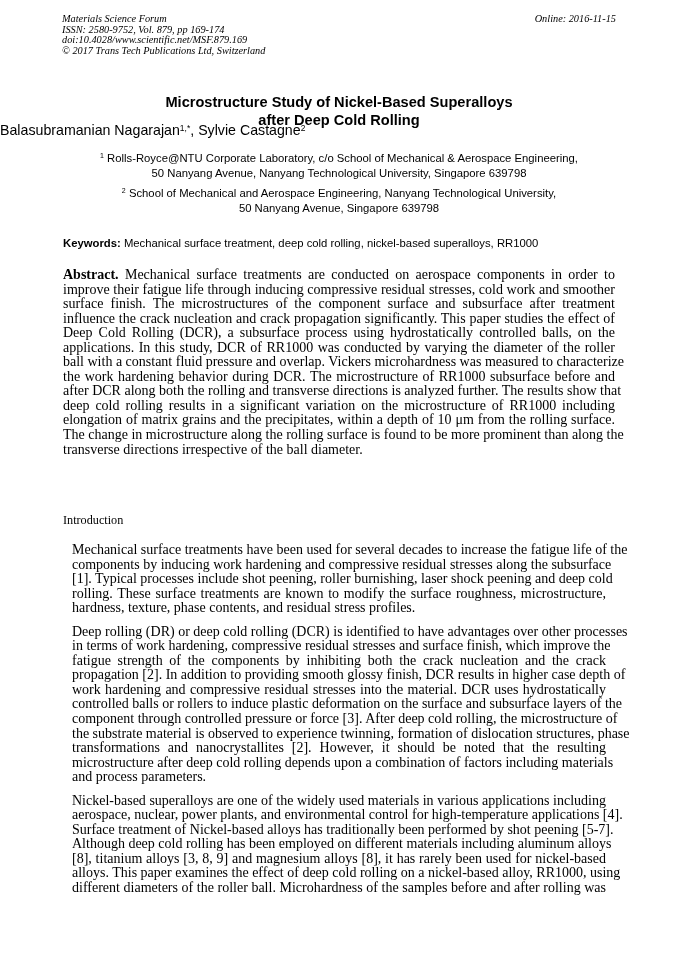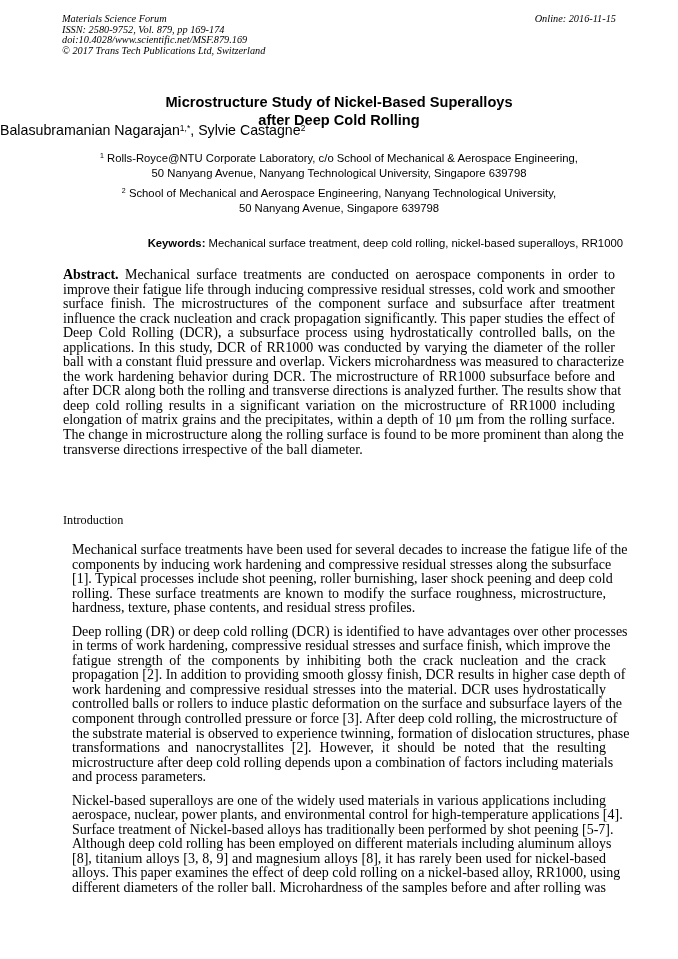--- a/index.html
+++ b/index.html
@@ -7,21 +7,21 @@
   .page { position: absolute; left: 0; top: 0; width: 678px; height: 959px; }
   .header-left { position: absolute; left: 62px; top: 14px; font-family: "Liberation Serif", serif; font-style: italic; font-size: 10.3px; line-height: 10.6px; }
   .header-right { position: absolute; right: 62px; top: 14px; font-family: "Liberation Serif", serif; font-style: italic; font-size: 10.3px; line-height: 10.6px; }
   .title { position: absolute; left: 0; width: 678px; top: 94px; text-align: center; font-family: "Liberation Sans", sans-serif; font-weight: bold; font-size: 14.6px; line-height: 17.5px; }
   .authors { position: absolute; left: 0; width: 678px; top: 122px; text-align: left; font-family: "Liberation Sans", sans-serif; font-size: 14.2px; line-height: 17px; }
   .authors sup { font-size: 8.5px; vertical-align: top; position: relative; top: -2px; }
   .affil { position: absolute; left: 0; width: 678px; text-align: center; font-family: "Liberation Sans", sans-serif; font-size: 11.3px; line-height: 14.5px; }
   .affil sup { font-size: 7px; vertical-align: top; position: relative; top: -2px; }
   .affil1 { top: 151px; }
   .affil2 { top: 186px; }
-  .keywords { position: absolute; left: 63px; top: 236px; width: 560px; font-family: "Liberation Sans", sans-serif; font-size: 11.3px; line-height: 14px; white-space: nowrap; text-align: right; }
+  .keywords { position: absolute; left: 63px; top: 236px; width: 560px; font-family: "Liberation Sans", sans-serif; font-size: 11.3px; line-height: 14px; white-space: nowrap; }
   .keywords b { font-weight: bold; }
   .body-text { position: absolute; left: 63px; width: 552px; font-family: "Liberation Serif", serif; font-size: 14px; line-height: 14.55px; text-align: justify; }
   .abstract { top: 268px; }
   .abstract .lbl { font-weight: bold; }
   .intro-heading { position: absolute; left: 63px; top: 513px; font-family: "Liberation Serif", serif; font-weight: normal; font-size: 12.2px; line-height: 14.5px; }
   .intro { top: 534px; }
   .intro p { margin: 9px; }
   .line { display: block; text-align: justify; text-align-last: justify; height: 14.55px; white-space: nowrap; }
   .line.last { text-align-last: left; }
 </style>

